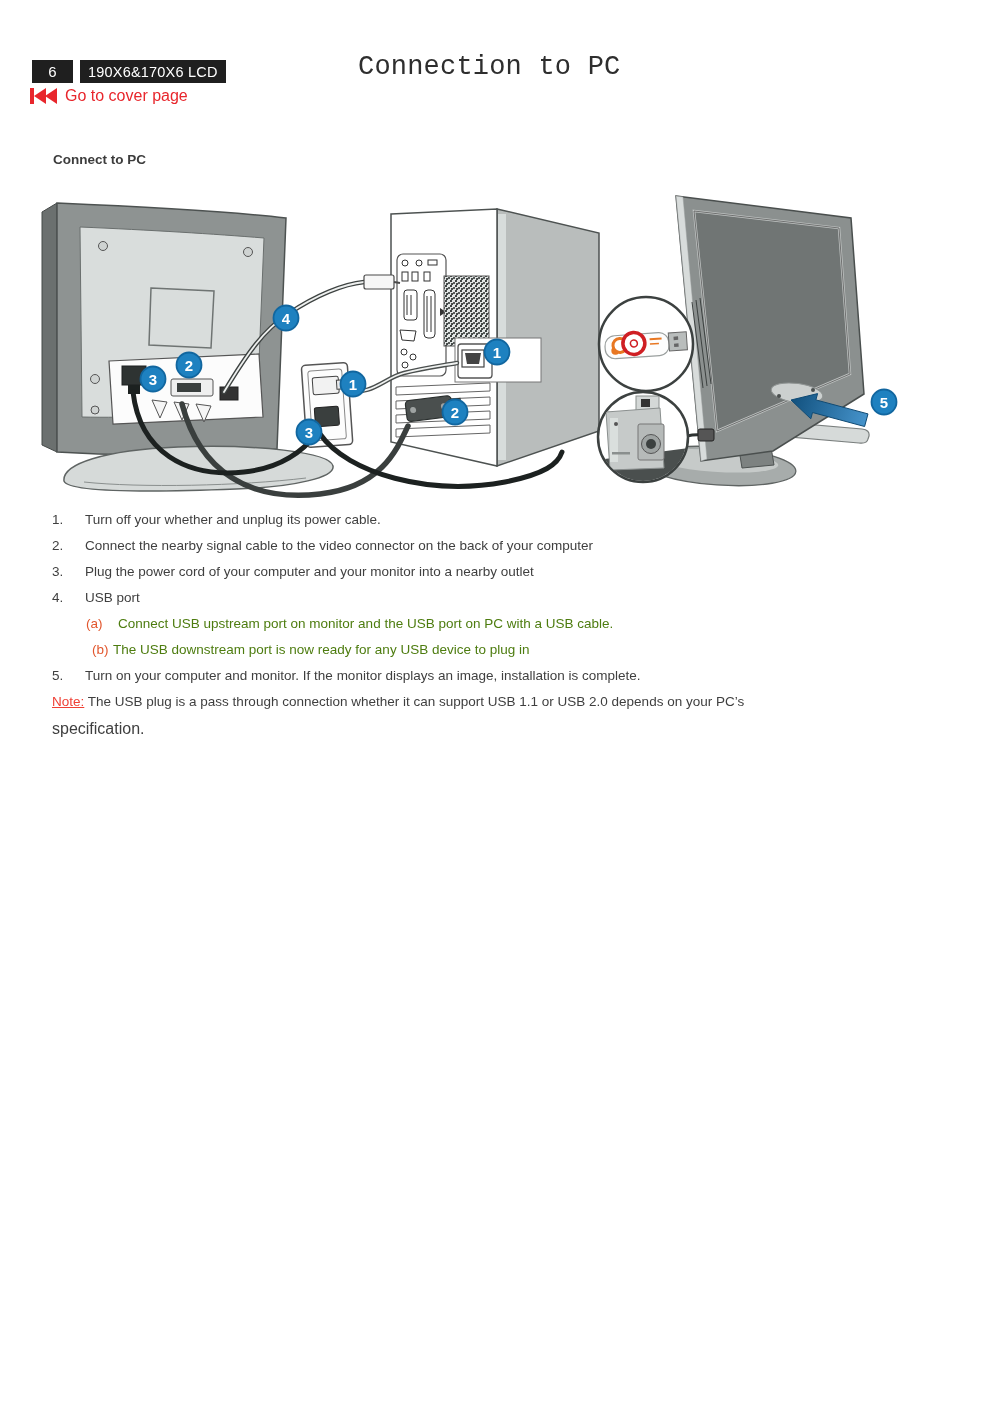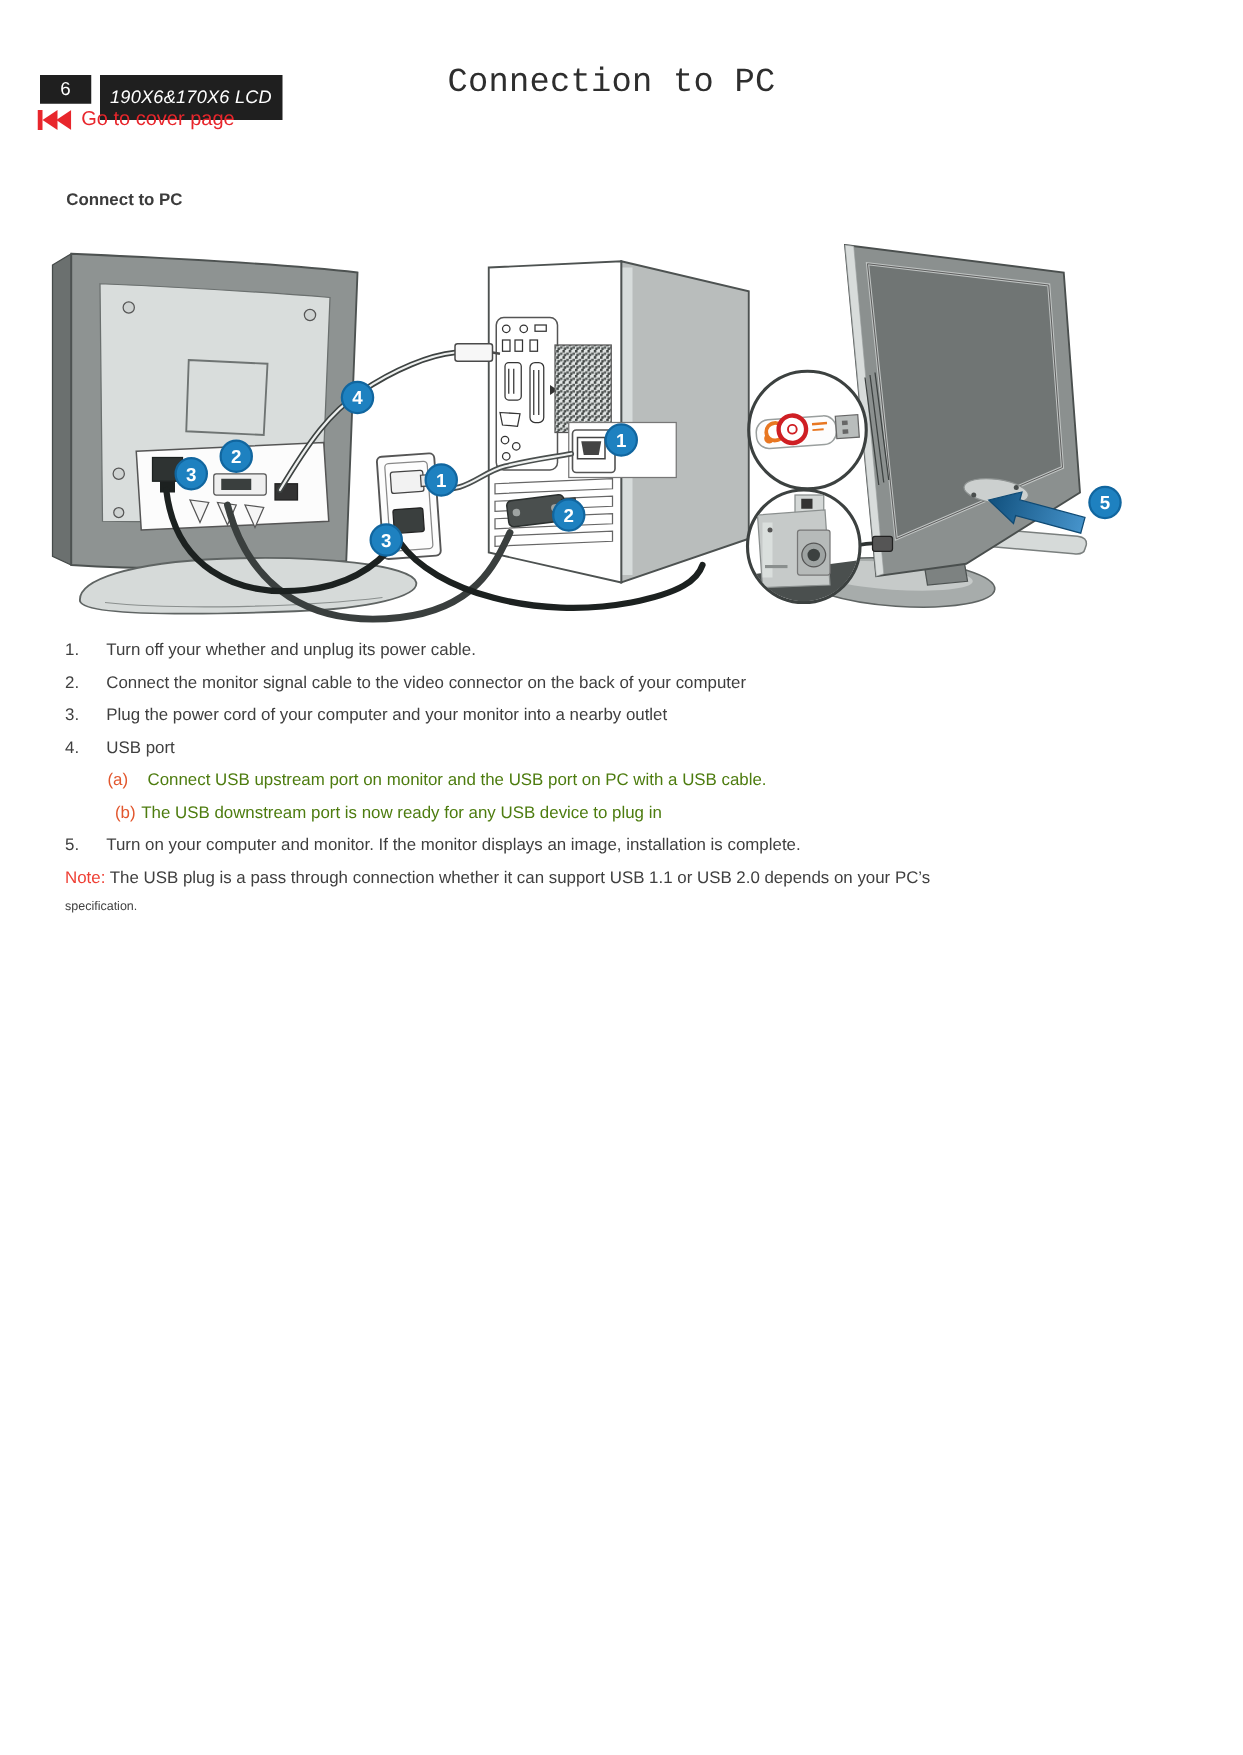--- a/index.html
+++ b/index.html
@@ -8,39 +8,39 @@
     font-family:"Liberation Sans","DejaVu Sans",sans-serif;
     -webkit-font-smoothing:antialiased;
   }
   .abs{position:absolute;}
   
   .badge-dark{
     background:#1f1f1f;color:#ffffff;display:flex;align-items:center;justify-content:center;
     font-size:15px;letter-spacing:.2px;
   }
   #page-num{left:32px;top:60px;width:41px;height:23px;}
-  #model-badge{left:80px;top:60px;height:36px;padding:0 8px;font-size:14.5px;font-style:italic;}
+  #model-badge{left:80px;top:60px;height:23px;padding:0 8px;font-size:14.5px;}
   #page-title{
     left:358px;top:52px;font-size:27px;color:#2e2e2e;letter-spacing:.2px;font-family:Liberation Mono, monospace;
   }
   #cover-link{
     left:30px;top:87px;display:flex;align-items:flex-end;gap:8px;color:#e8262c;
     font-size:16px;cursor:pointer;
   }
   #cover-link svg{display:block;}
   
   #intro{left:53px;top:152px;font-size:13.5px;color:#3c3c3c;font-weight:bold;}
   .step-row{position:absolute;left:0;width:900px;font-size:13.5px;color:#3f3f3f;}
   .step-num{position:absolute;left:52px;width:28px;}
   .step-text{position:absolute;left:85px;white-space:nowrap;}
   .sub-label{position:absolute;color:#e2572e;}
   .sub-text{position:absolute;white-space:nowrap;color:#4d7c0f;}
-  .note-label{color:#ef4035;}
+  .note-label{color:#ef4035;text-decoration:underline;}
   #note-row{position:absolute;left:52px;top:694px;font-size:13.5px;color:#3f3f3f;white-space:nowrap;}
-  #note-row2{position:absolute;left:52px;top:720px;font-size:10px;color:#3f3f3f;}
+  #note-row2{position:absolute;left:52px;top:720px;font-size:16px;color:#3f3f3f;}
 </style>
 </head>
 <body>
 
 <div id="page-num" class="abs badge-dark">6</div>
 <div id="model-badge" class="abs badge-dark">190X6&amp;170X6 LCD</div>
 <div id="page-title" class="abs">Connection to PC</div>
 
 <div id="cover-link" class="abs">
   <svg width="27" height="18" viewBox="0 0 27 18">
@@ -253,21 +253,21 @@
     </g>
   </g>
 </svg>
 
 <div class="step-row" style="top:512px">
   <span class="step-num">1.</span>
   <span class="step-text">Turn off your whether and unplug its power cable.</span>
 </div>
 <div class="step-row" style="top:538px">
   <span class="step-num">2.</span>
-  <span class="step-text">Connect the monitor signal cable to the video connector on the back of your computer</span>
+  <span class="step-text">Connect the nearby signal cable to the video connector on the back of your computer</span>
 </div>
 <div class="step-row" style="top:564px">
   <span class="step-num">3.</span>
   <span class="step-text">Plug the power cord of your computer and your monitor into a nearby outlet</span>
 </div>
 <div class="step-row" style="top:590px">
   <span class="step-num">4.</span>
   <span class="step-text">USB port</span>
 </div>
 <div class="step-row" style="top:616px">

